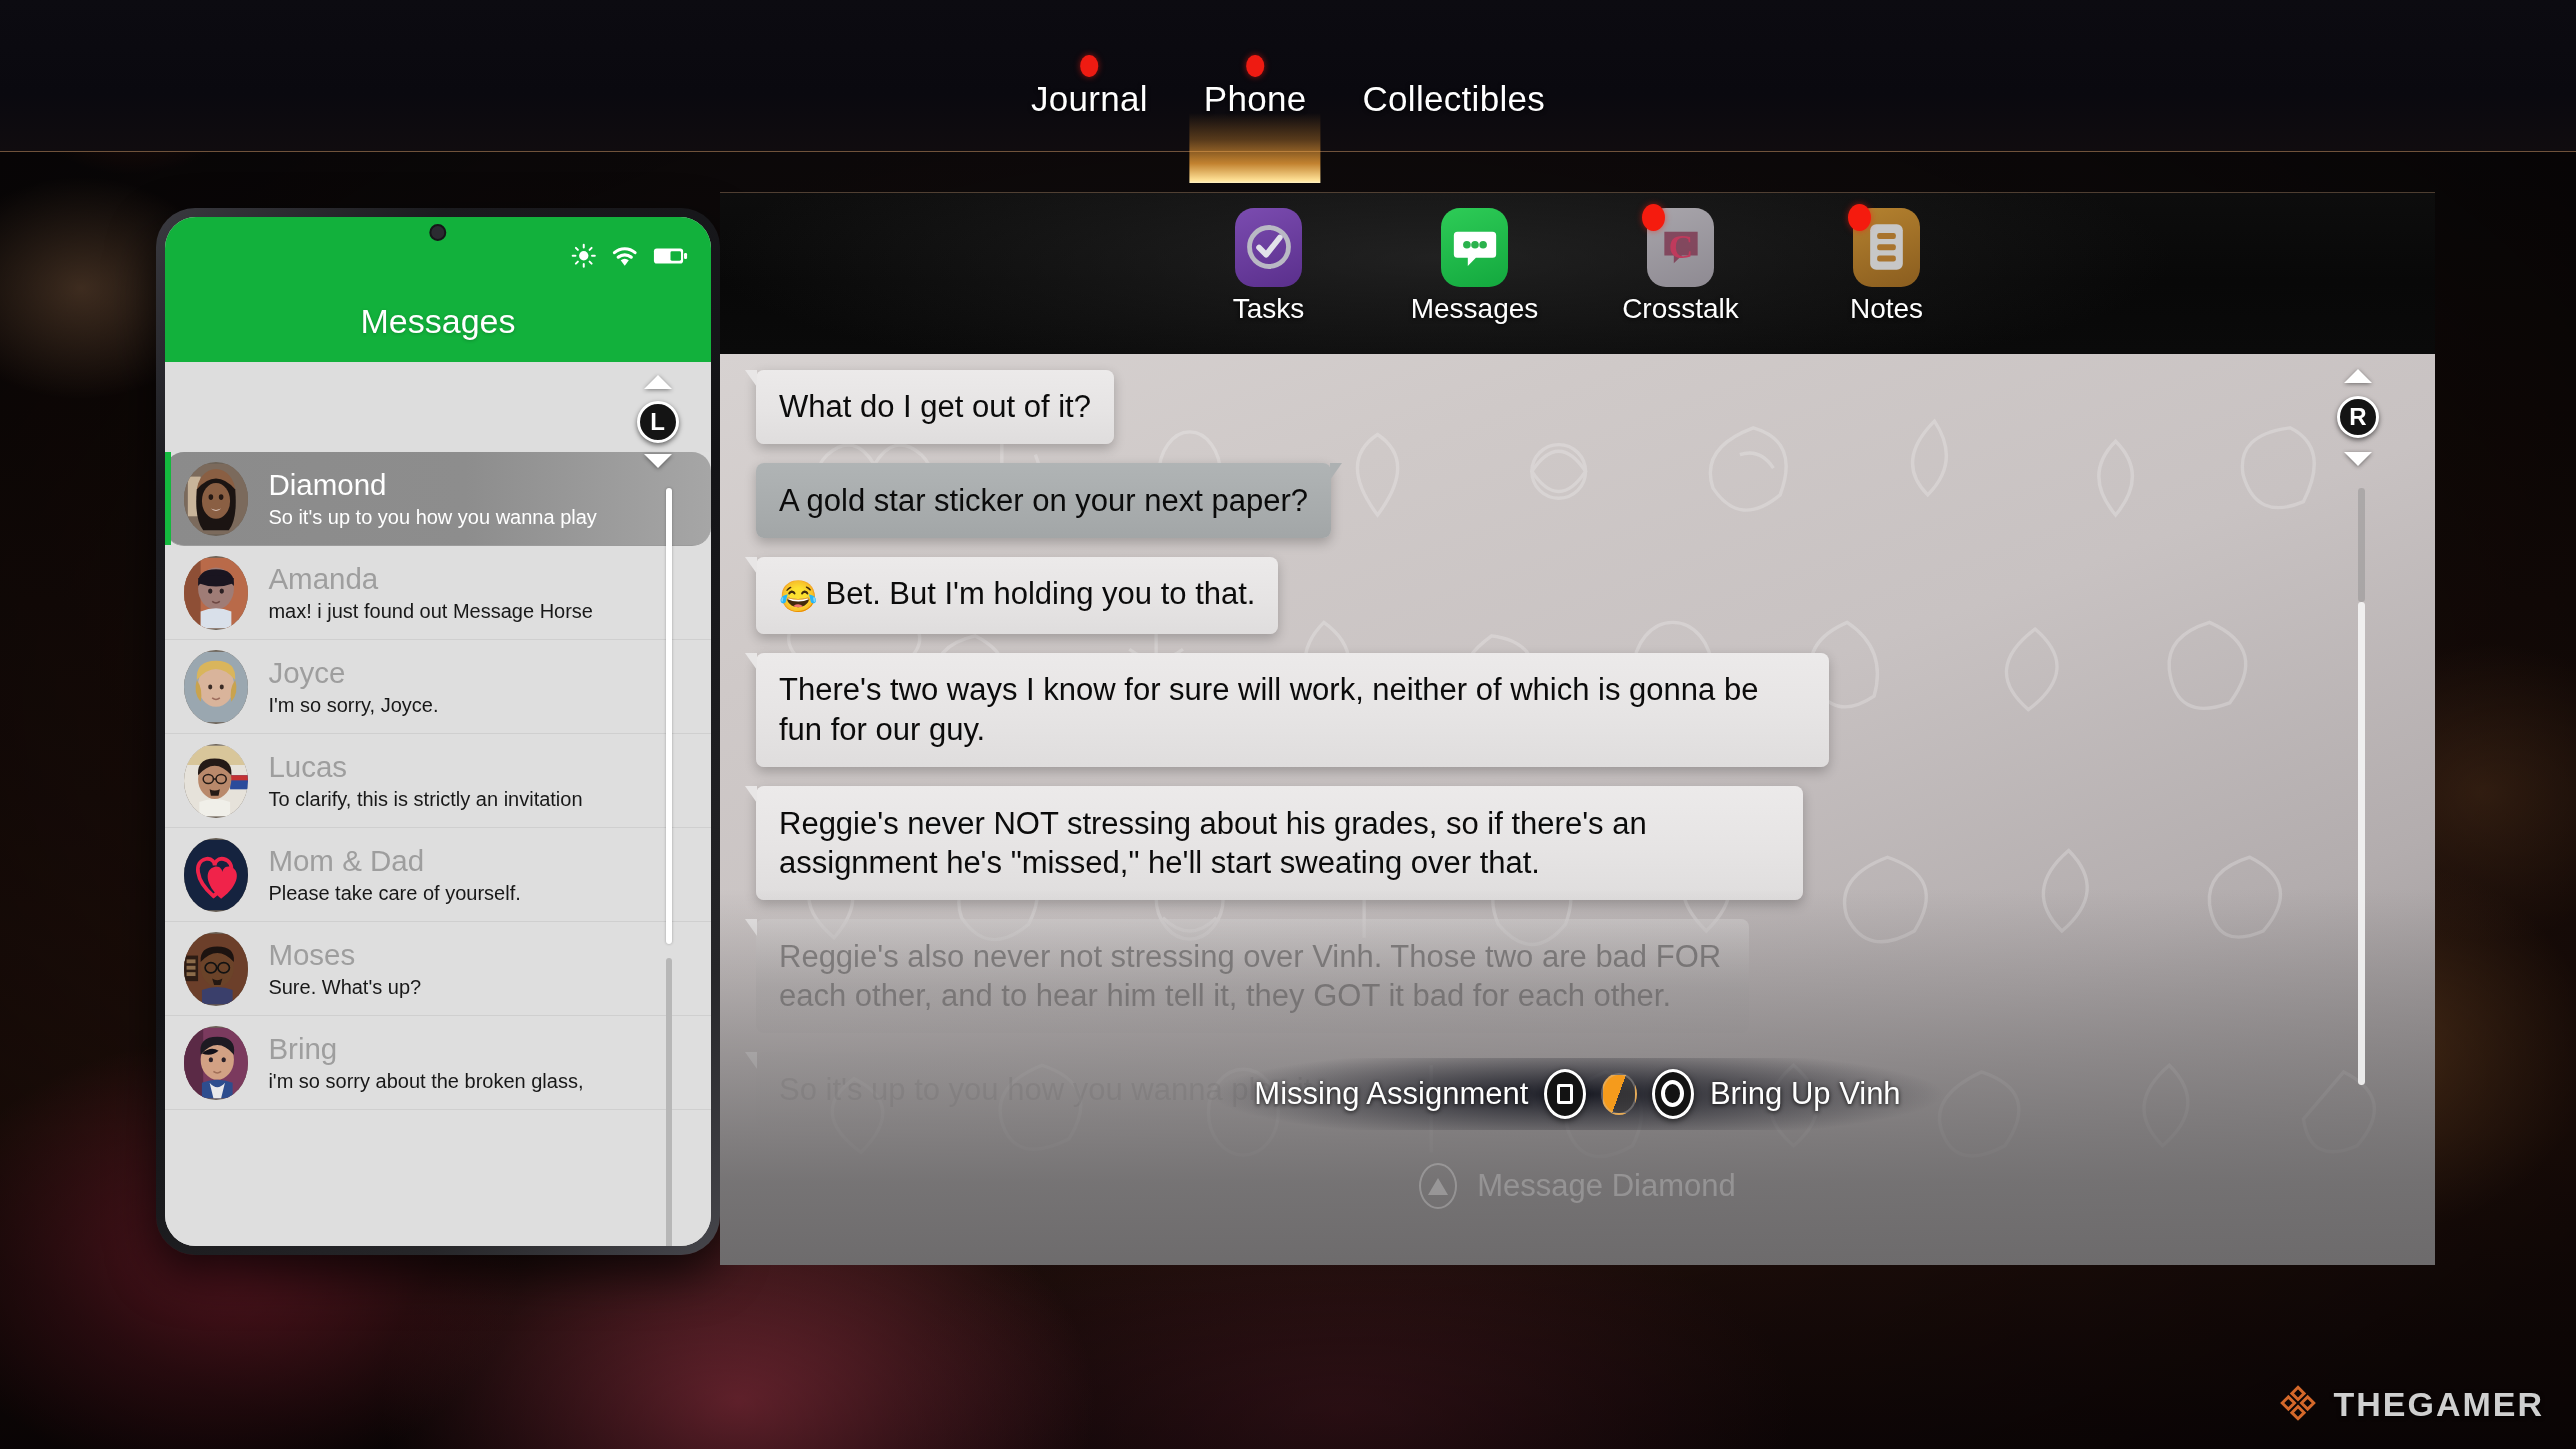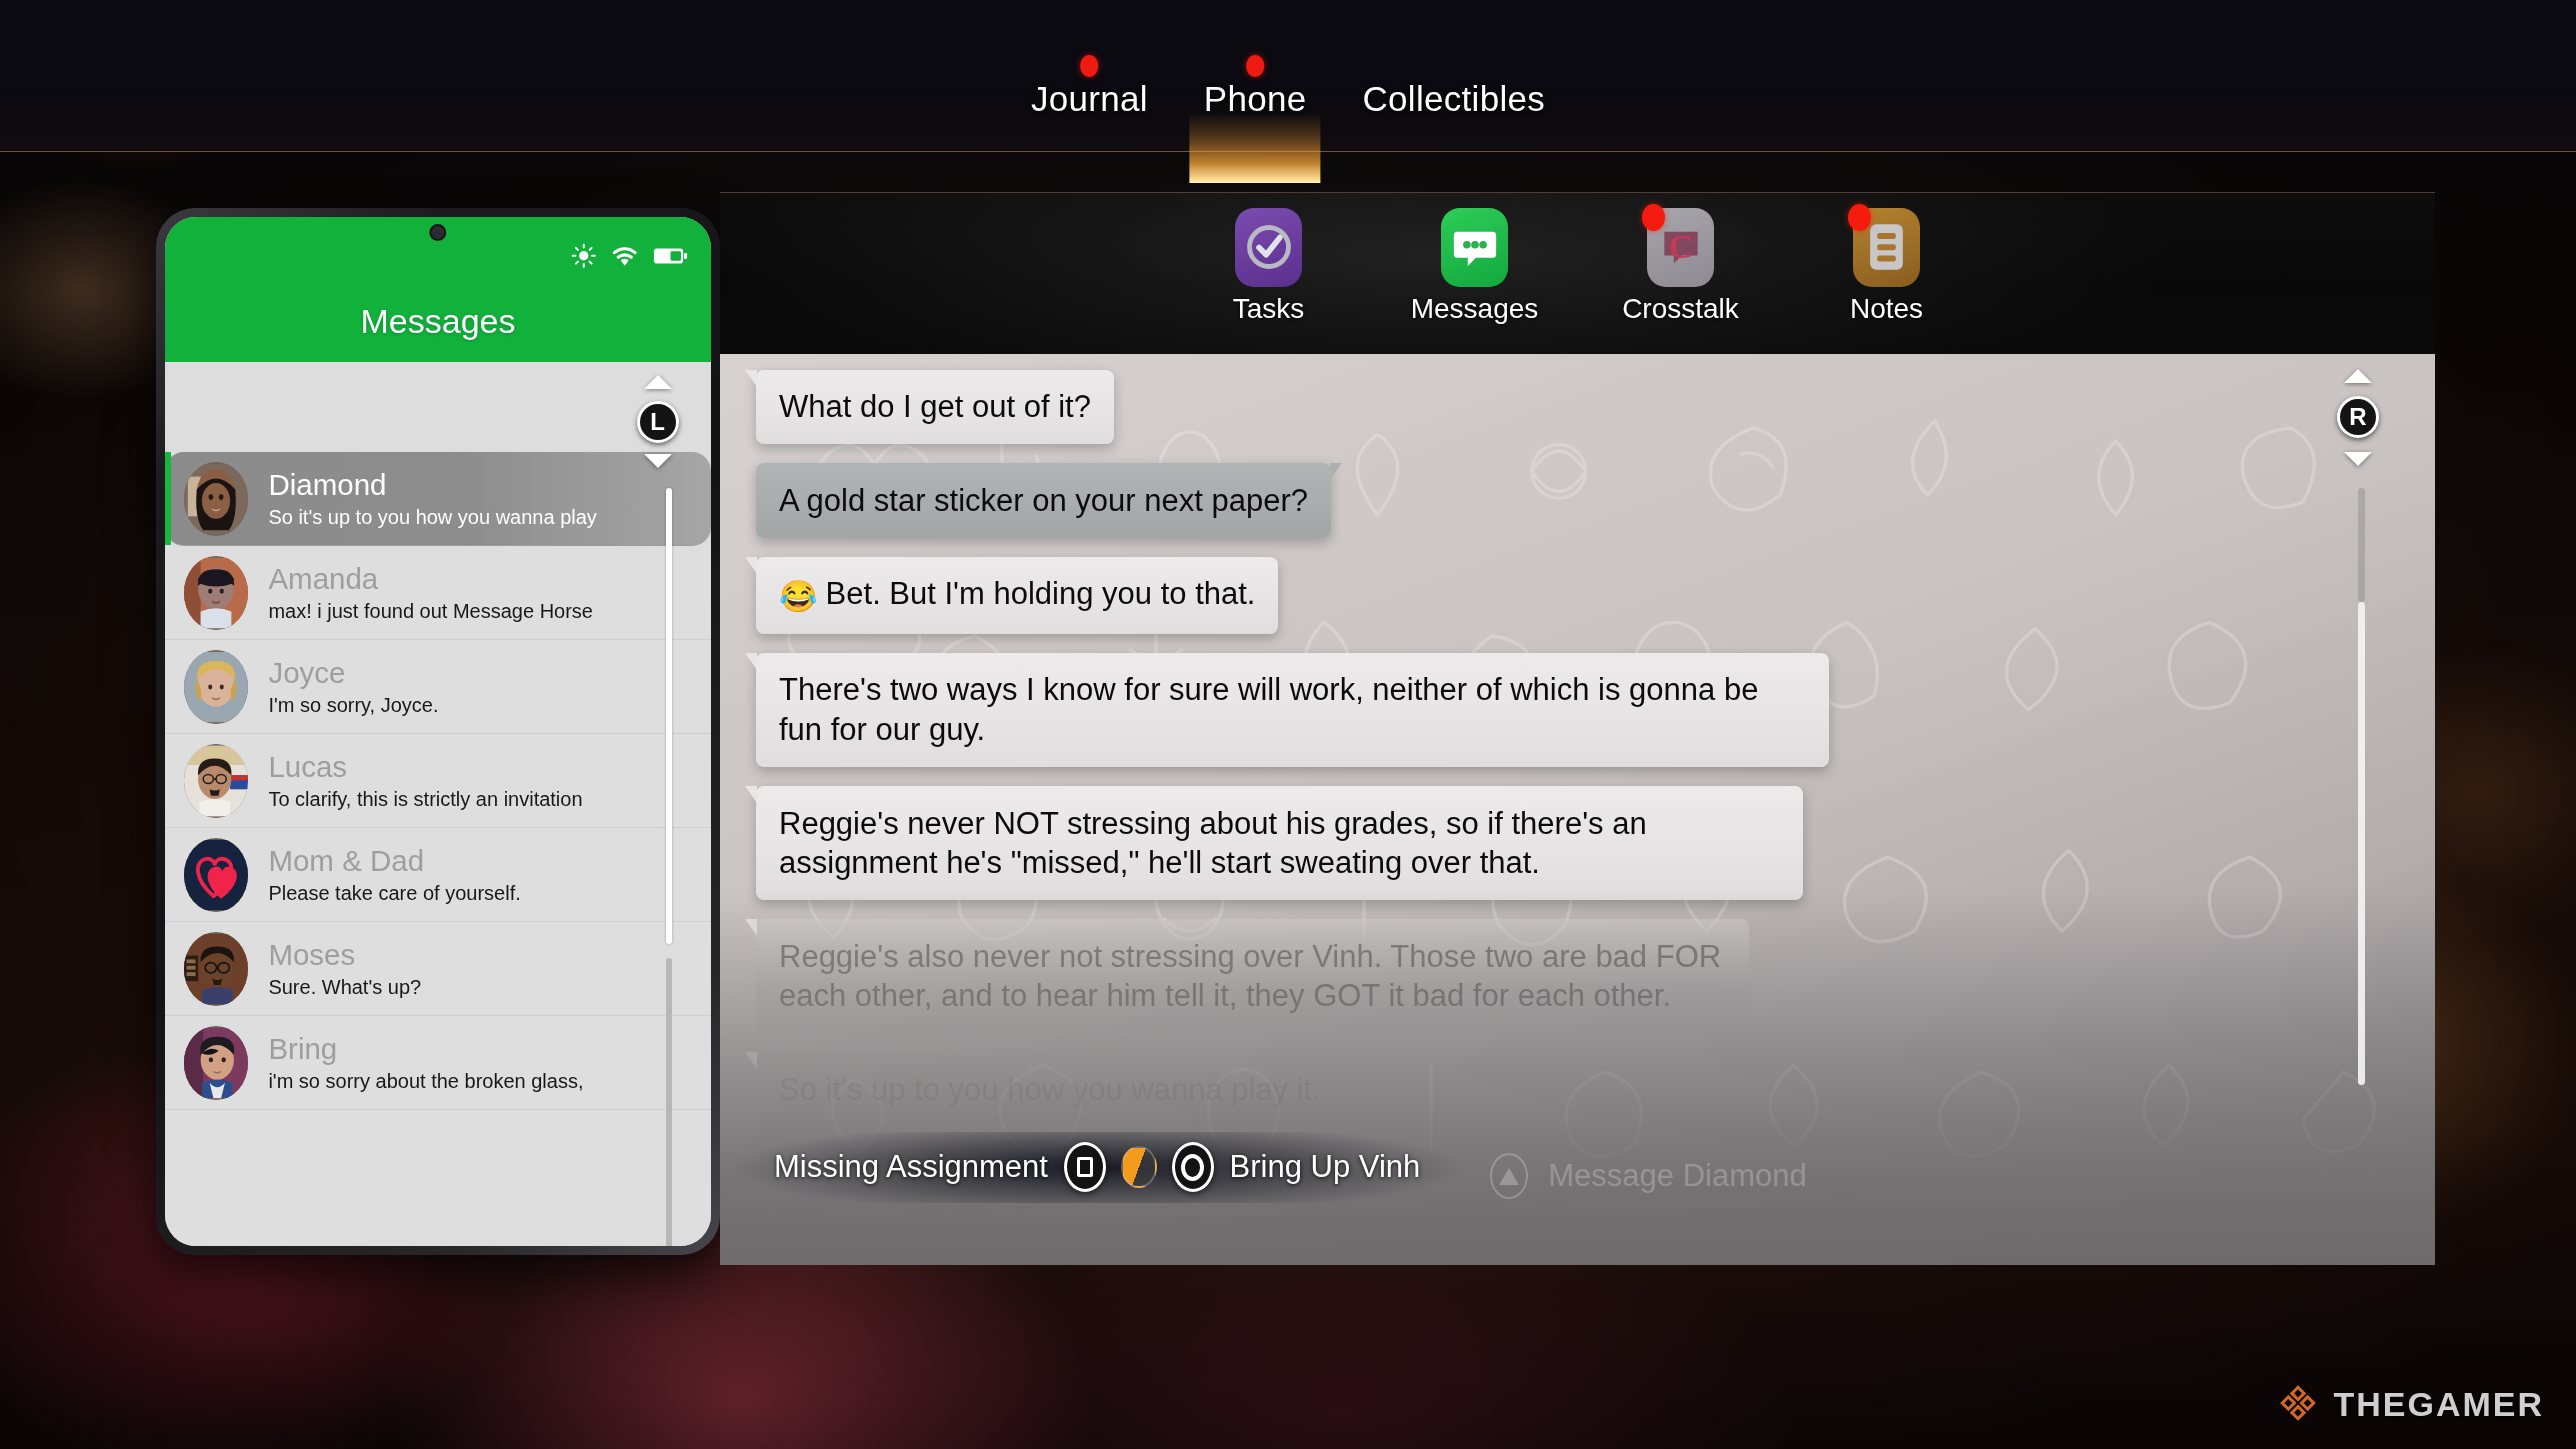--- a/index.html
+++ b/index.html
@@ -326,22 +326,22 @@
     border-radius: 3.4px;
   }
   #chat-scroll-track {
     position: absolute; left: 0; top: 0; width: 6.7px; height: 114px;
     background: rgba(150,148,148,0.55);
     border-radius: 3.4px;
   }
 
   
   #prompts {
-    position: absolute; left: 0; right: 0; bottom: 62px;
-    display: flex; align-items: center; gap: 16px;
+    position: absolute; left: 0; right: 0; bottom: 56px;
+    display: flex; flex-direction: column; align-items: center; gap: 16px;
     z-index: 9;
   }
   #prompt-choices {
     display: flex; align-items: center; gap: 0;
     background: radial-gradient(ellipse 470px 60px at 50% 50%, rgba(16,18,28,0.92), rgba(16,18,28,0) 78%);
     padding: 10.7px 54px;
     border-radius: 40px;
   }
   .choice {
     display: flex; align-items: center; gap: 16px;

